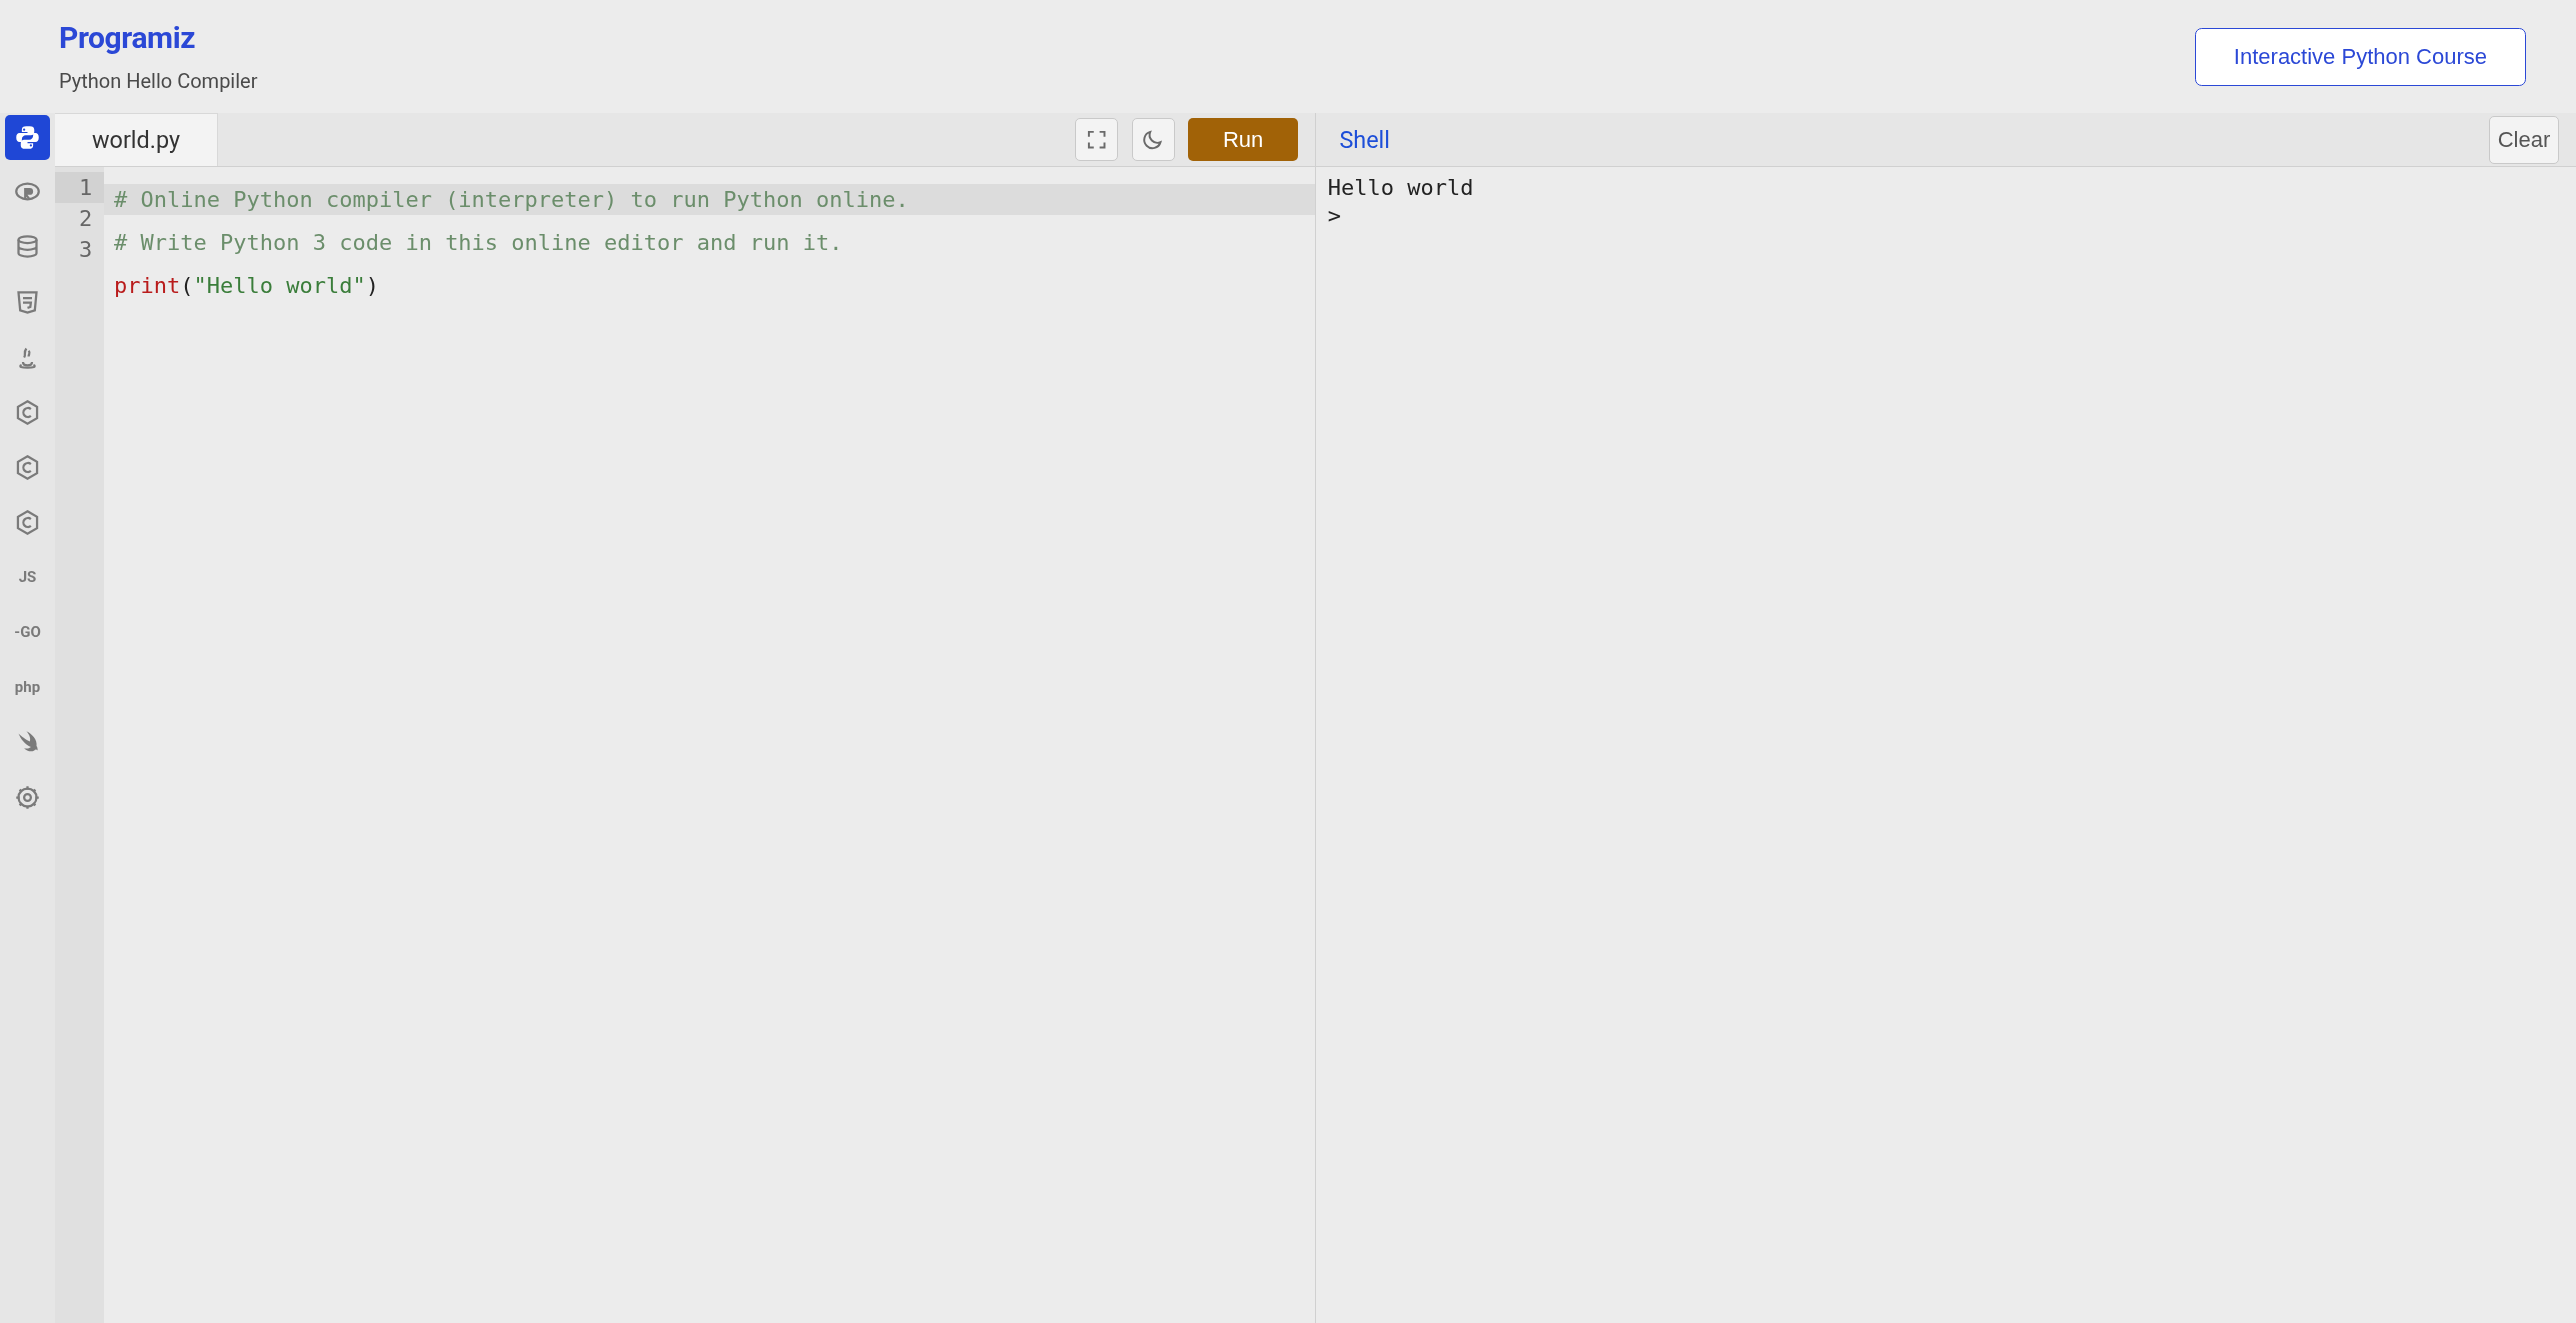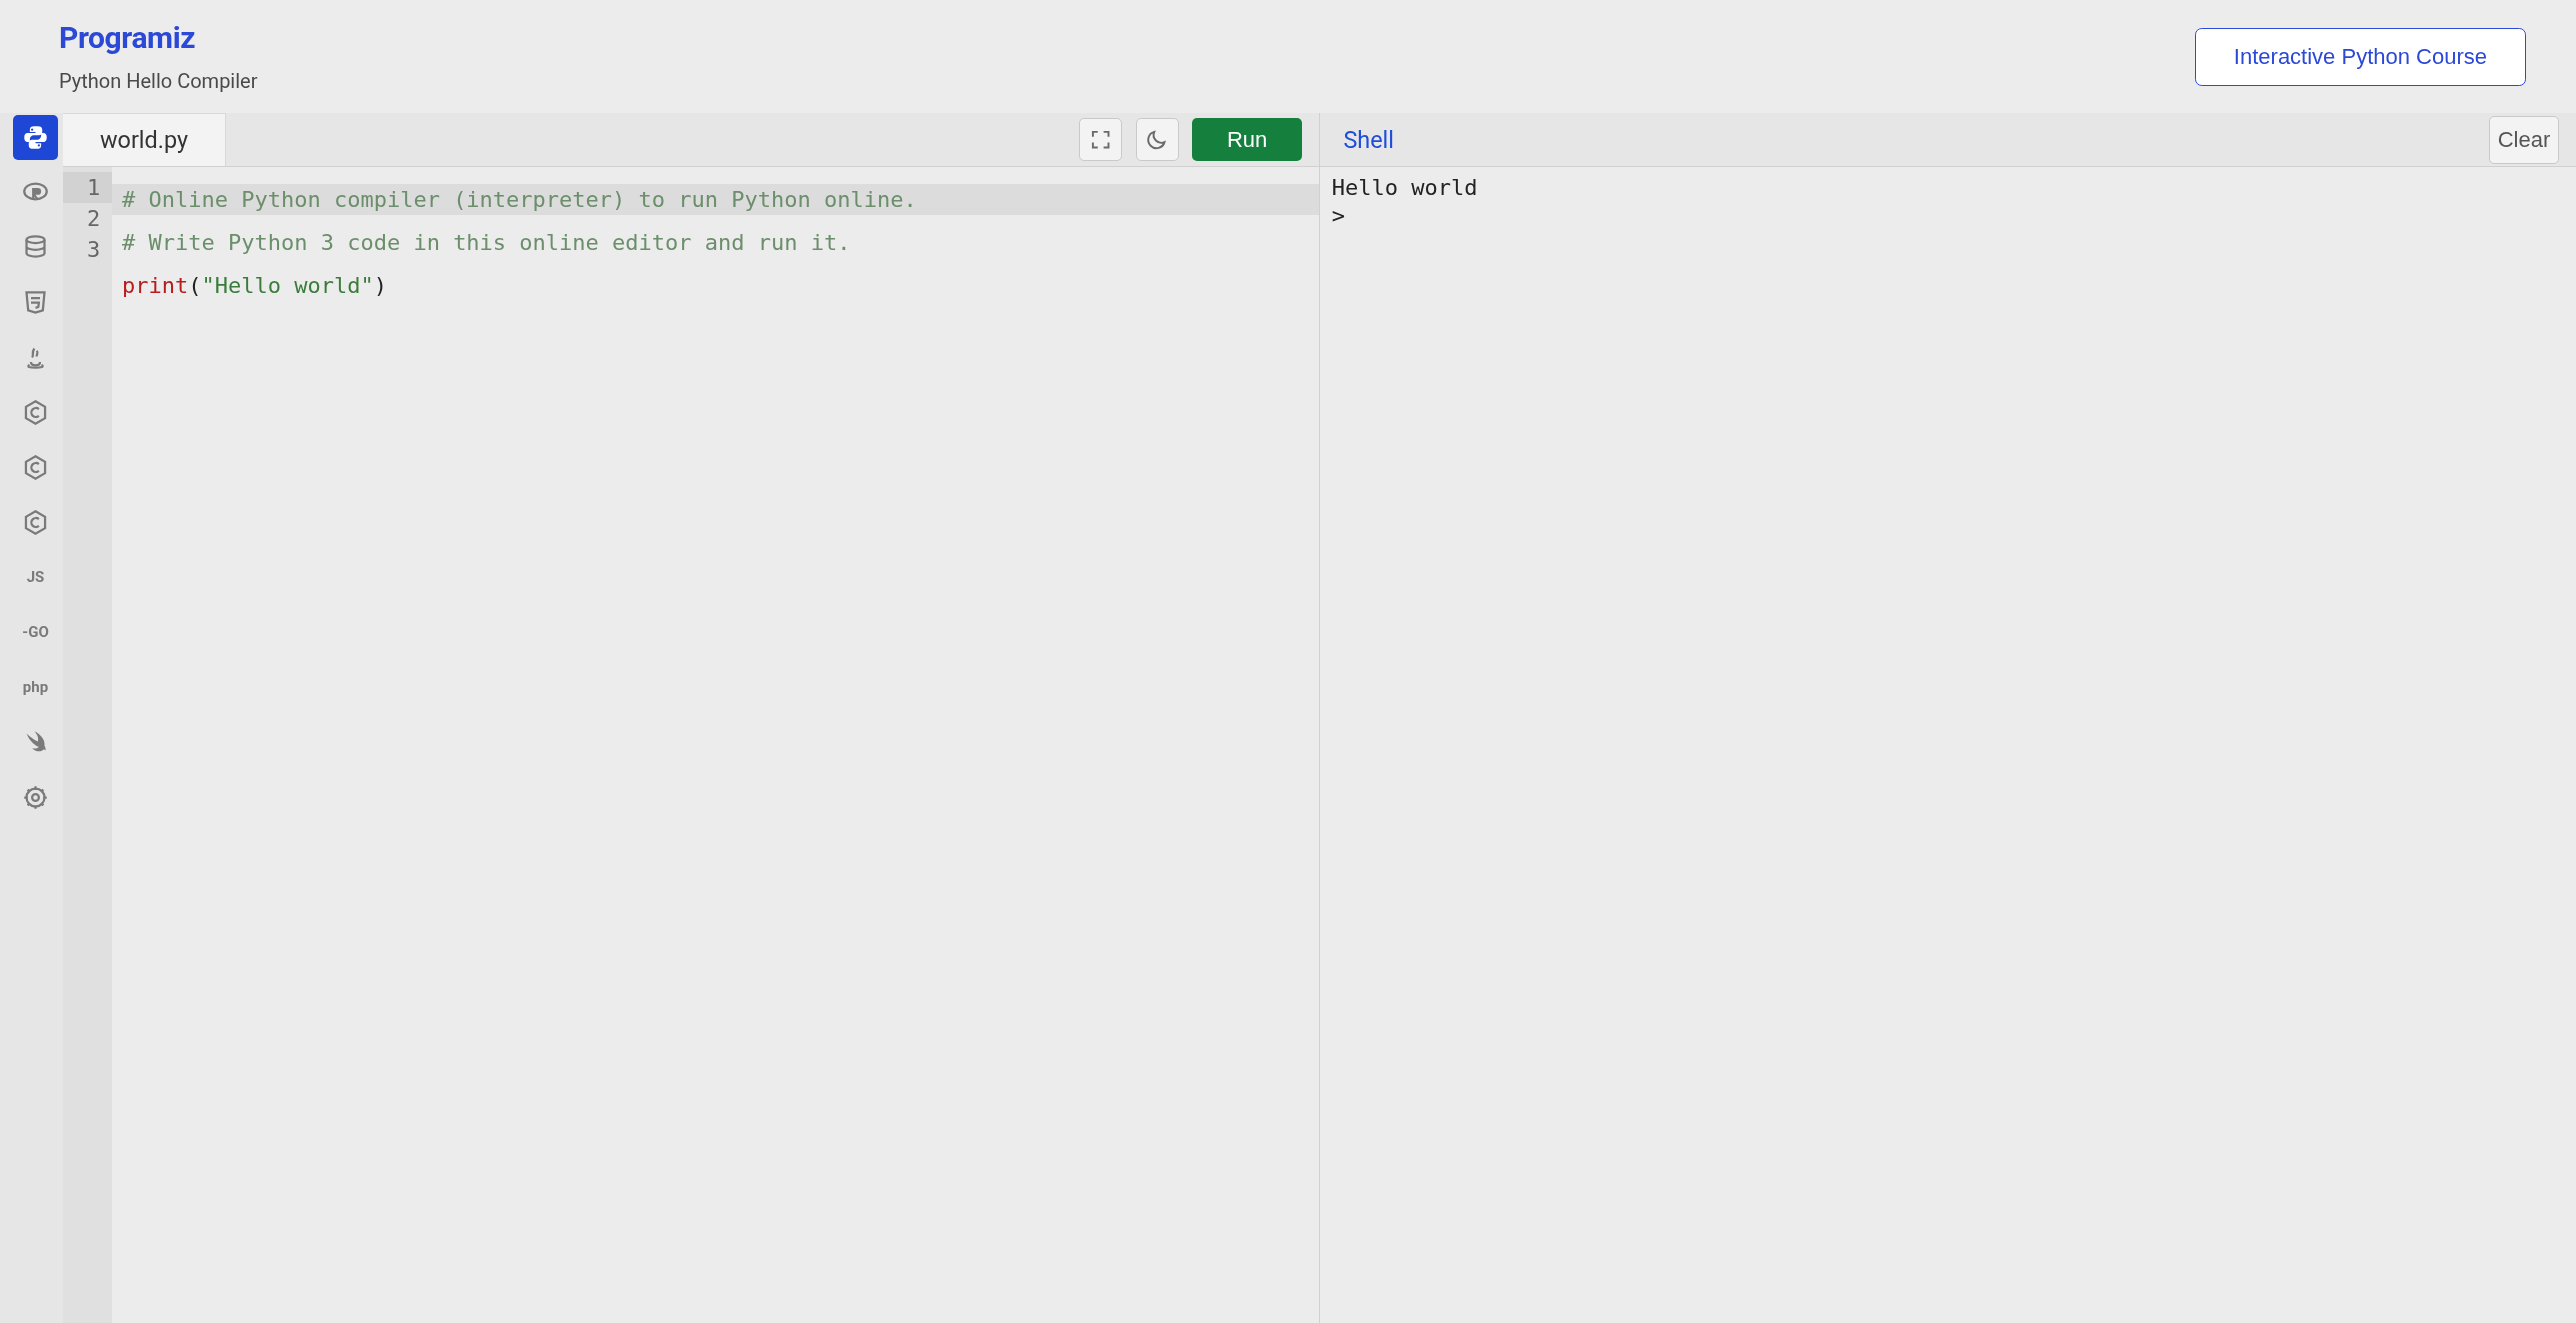--- a/index.html
+++ b/index.html
@@ -20,21 +20,21 @@
 .logo { display: flex; align-items: center; gap: 3.3px; }
 .logo-text { font-size: 30px; font-weight: 700; color: #2b48d6; letter-spacing: -0.4px; }
 .subtitle { font-size: 20px; color: #4a4a4a; }
 .course-btn {
   border: 1.7px solid #2b48d6; background: #fff; color: #2b48d6;
   font-size: 22px; padding: 15px 38px; border-radius: 6.7px; cursor: pointer;
 }
 .workspace { display: flex; flex: 1; min-height: 0; }
 .sidebar {
   width: 55px; background: #e6e6e6; display: flex; flex-direction: column;
-  padding-top: 1.7px; gap: 10px; align-items: center; margin-left: 8px;
+  padding-top: 1.7px; gap: 10px; align-items: center;
 }
 .side-item {
   width: 45px; height: 45px; display: flex; align-items: center; justify-content: center;
   border-radius: 5px; cursor: pointer; color: #7a7a7a; font-size: 18.4px; font-weight: 600;
 }
 .side-item.active { background: #1f47d6; color: #fff; }
 .side-item svg { width: 27px; height: 27px; }
 .panes { flex: 1; display: flex; min-width: 0; }
 .editor-pane, .output-pane { flex: 1; display: flex; flex-direction: column; background: #e6e6e6; }
 .editor-pane { border-right: 1.7px solid #d0d0d0; }
@@ -49,21 +49,21 @@
 }
 .pane-title { font-size: 23.4px; color: #1d4ed8; padding-left: 23.4px; }
 .header-actions { display: flex; align-items: center; gap: 13.4px; }
 .icon-btn {
   width: 43px; height: 43px; border: 1.3px solid #c9c9c9; border-radius: 5px;
   background: #f3f3f3; display: flex; align-items: center; justify-content: center;
   cursor: pointer; color: #6a6a6a;
 }
 .icon-btn svg { width: 23.4px; height: 23.4px; }
 .run-btn {
-  background: #15803d; color: #fff; border: none; padding: 0 35px; height: 43px;
+  background: #a16207; color: #fff; border: none; padding: 0 35px; height: 43px;
   font-size: 22px; border-radius: 5px; cursor: pointer;
 }
 .clear-btn {
   border: 1.3px solid #c9c9c9; background: #f3f3f3; color: #555;
   padding: 0 8px; height: 48px; font-size: 22px; border-radius: 5px; cursor: pointer;
 }
 .code-area { flex: 1; display: flex; background: #ececec; overflow: auto; }
 .gutter {
   width: 49px; background: #e0e0e0; padding-top: 5px;
   display: flex; flex-direction: column; align-items: flex-end;

